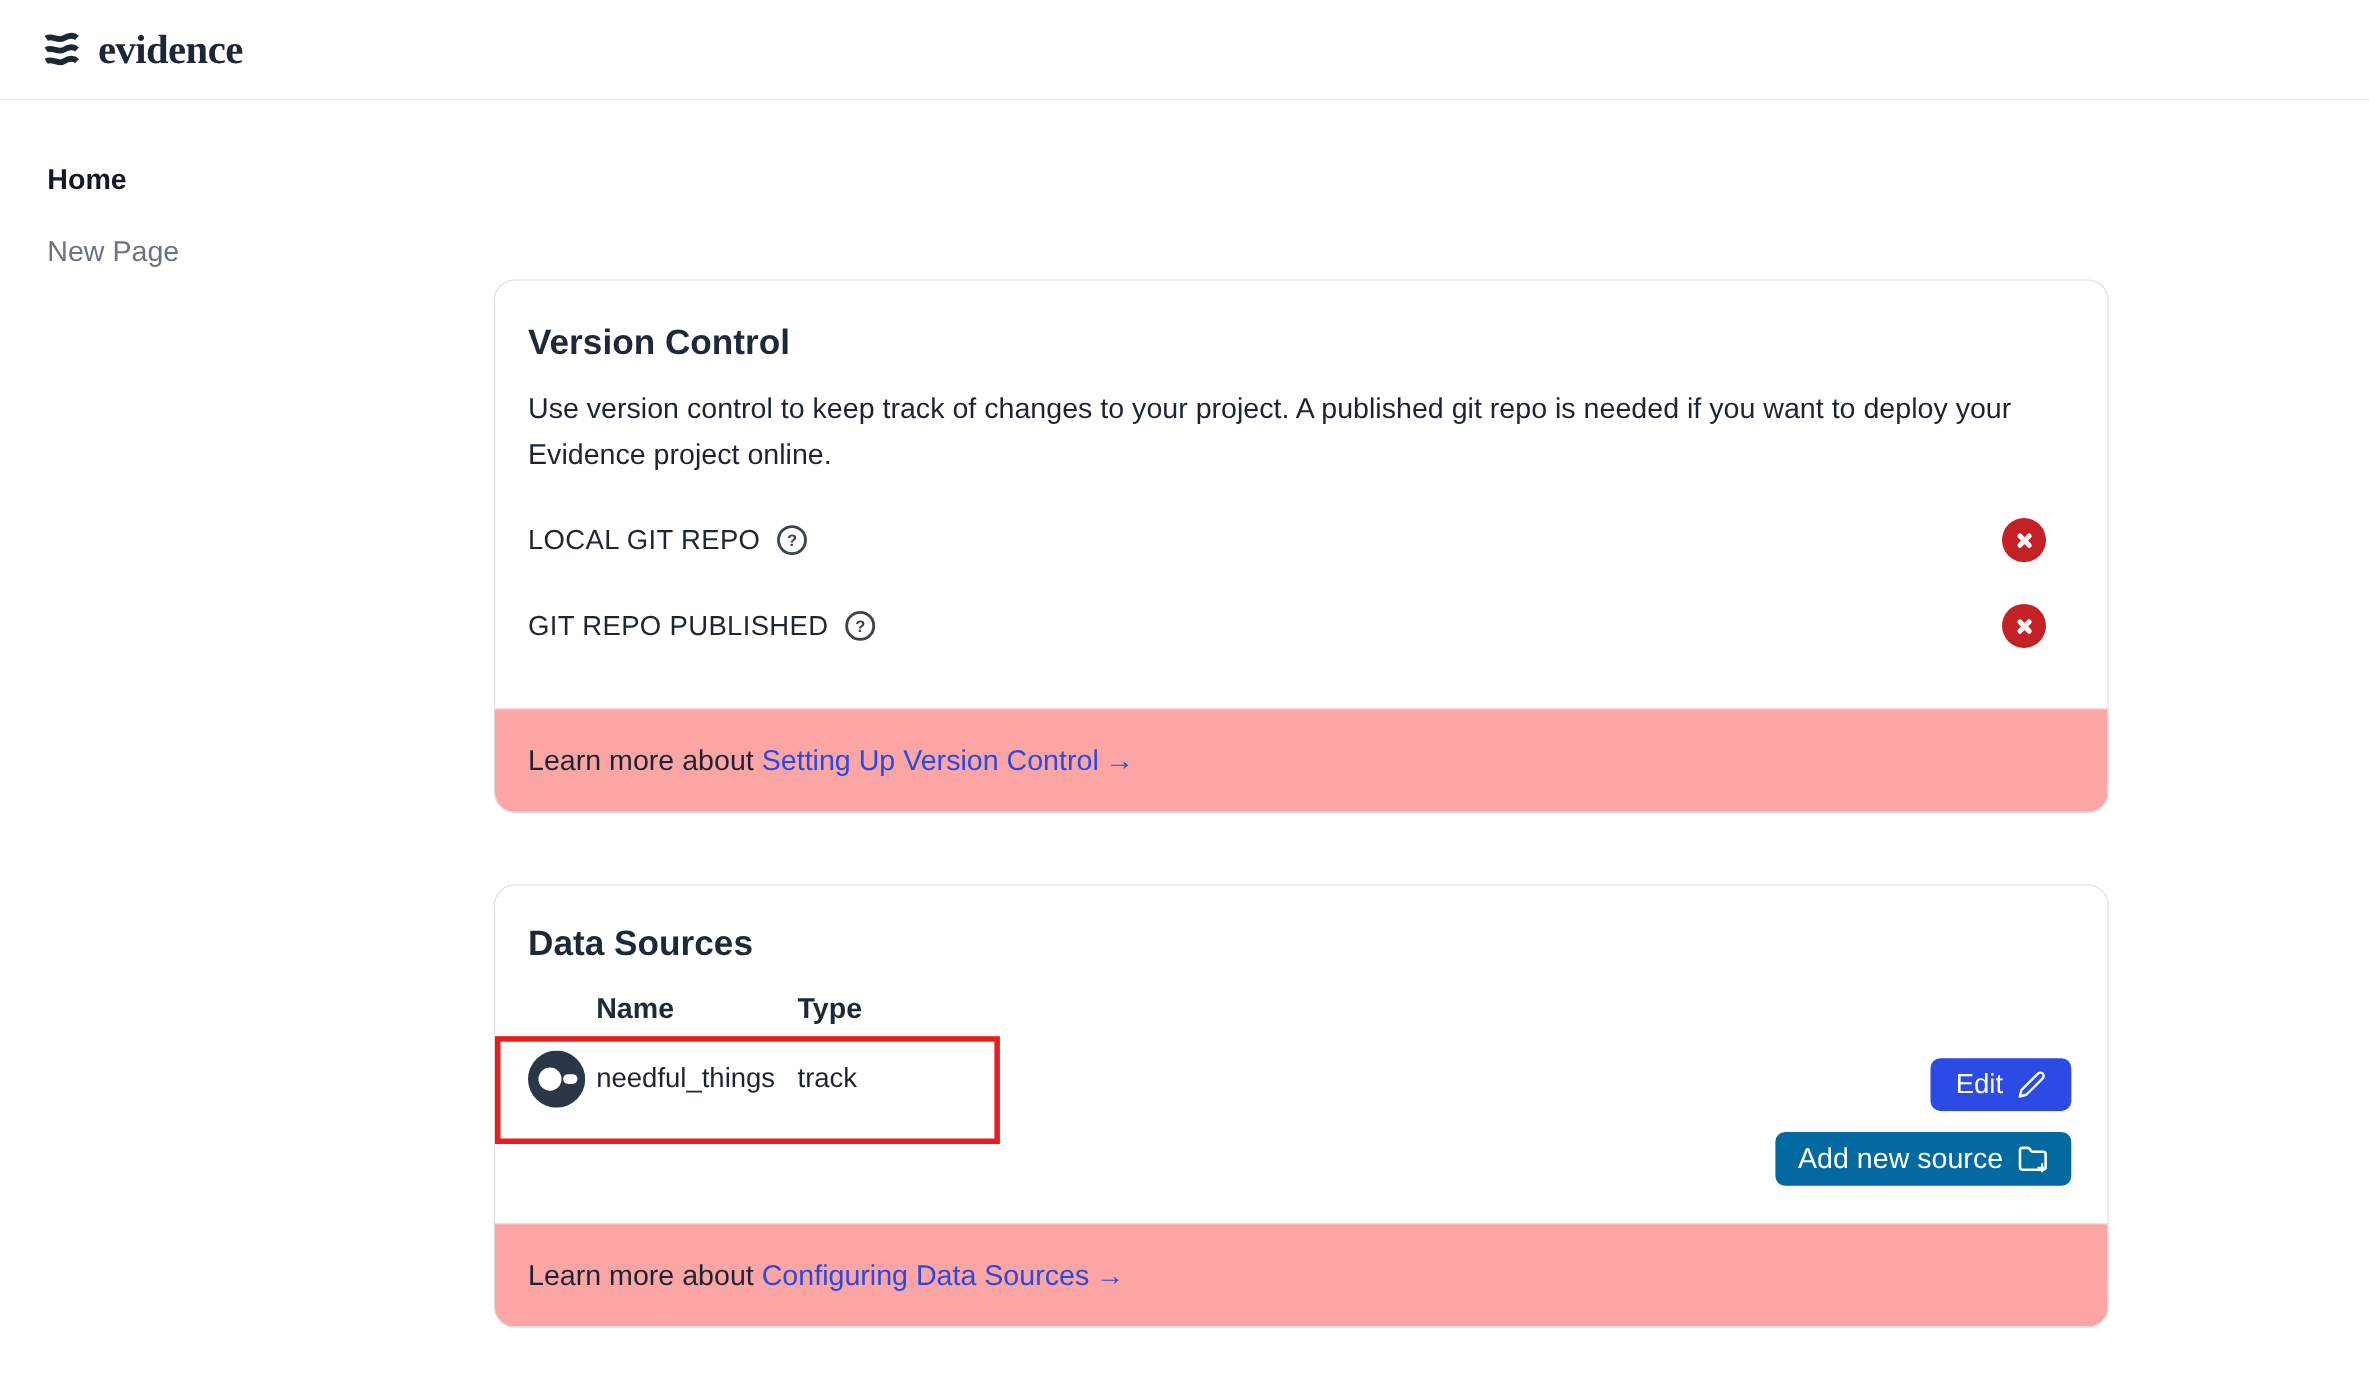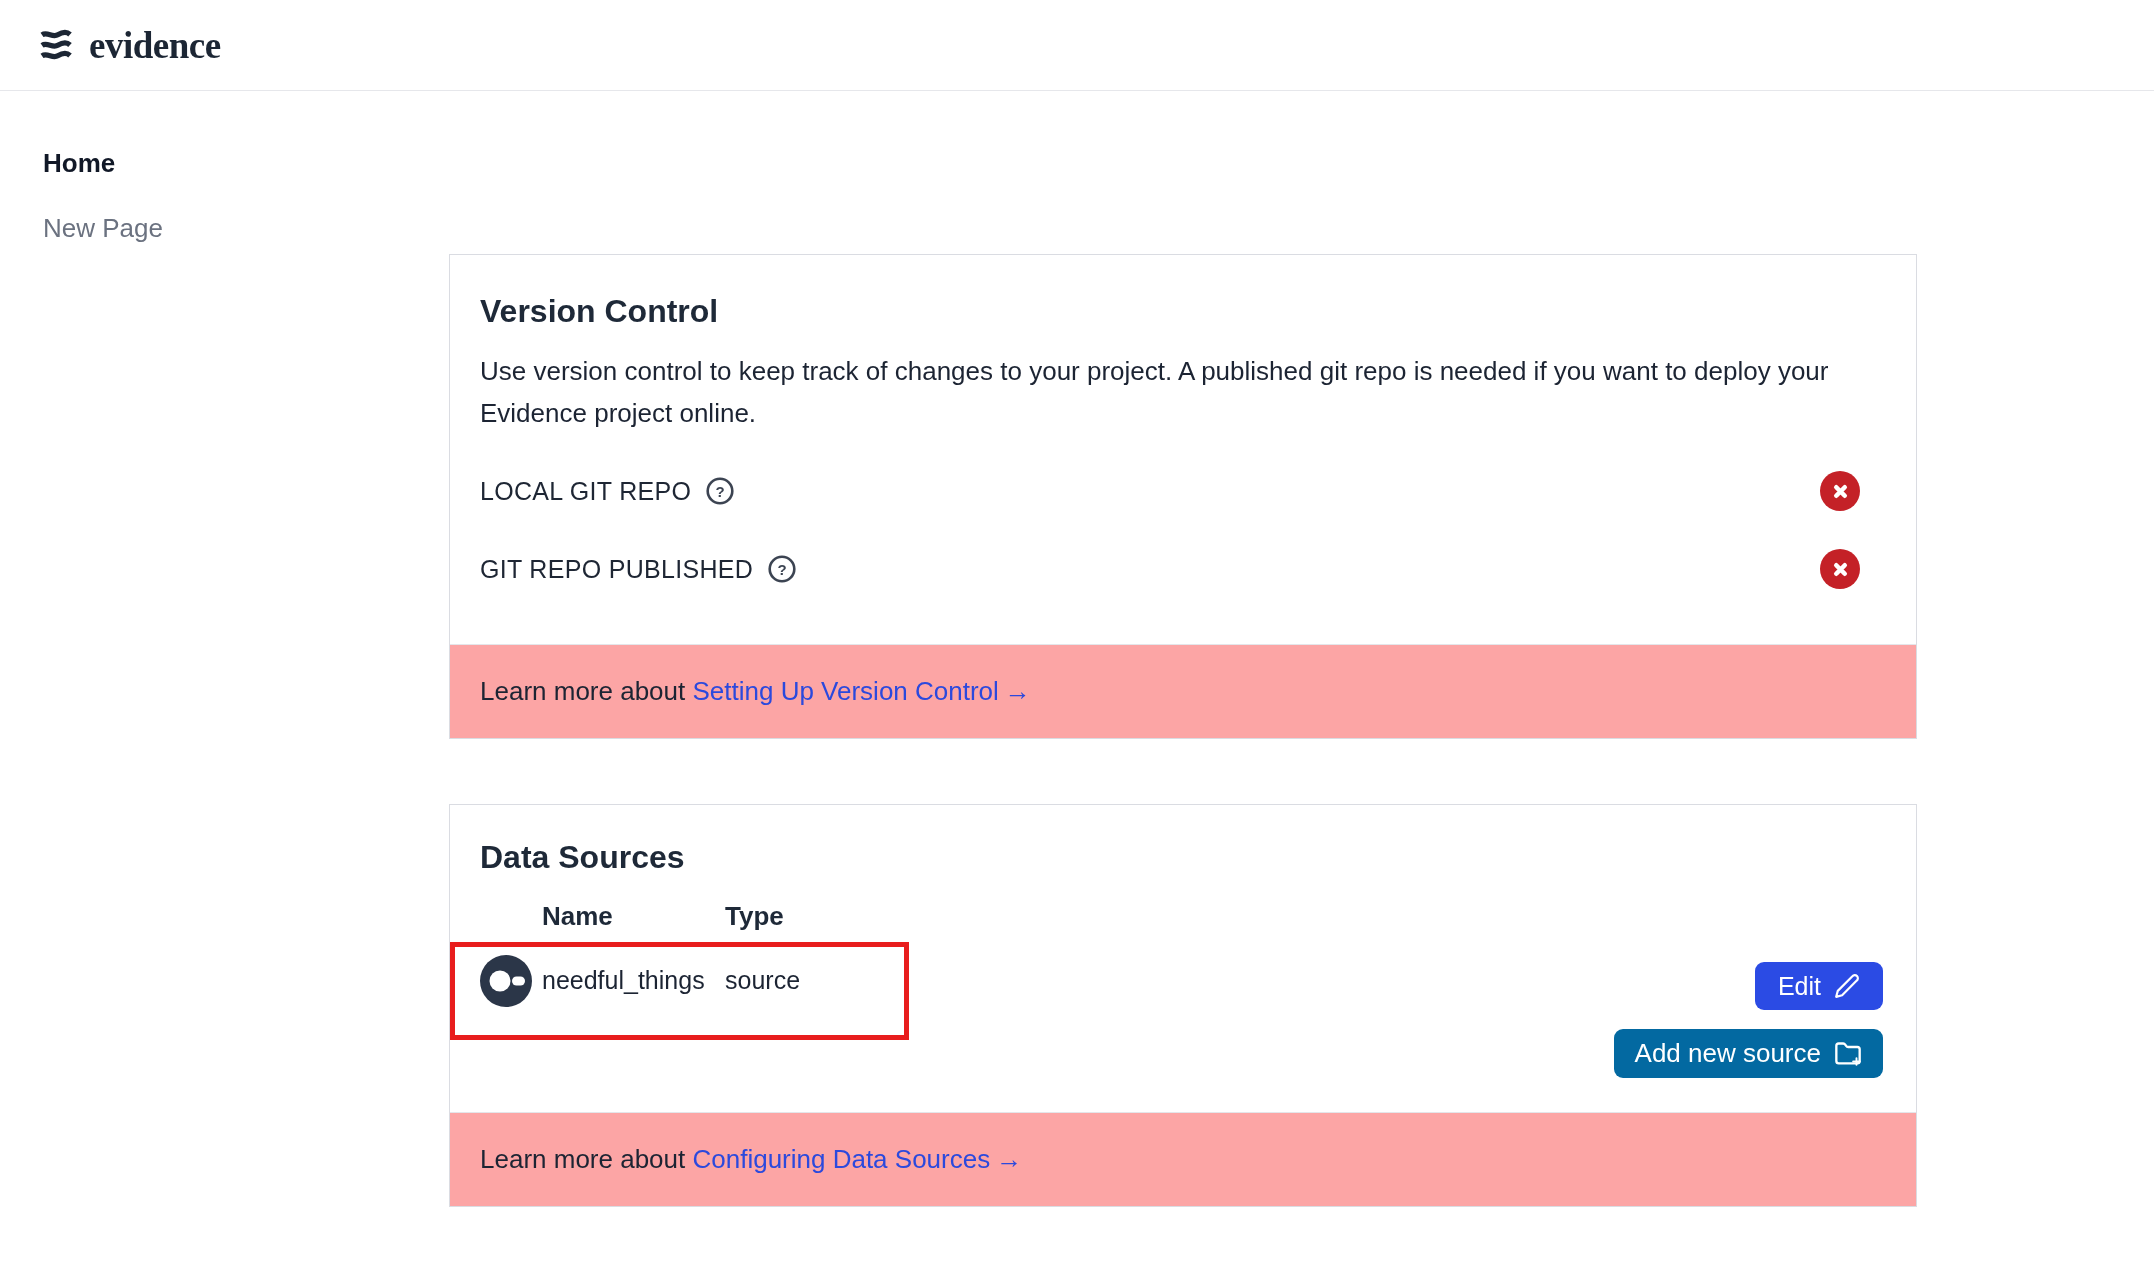--- a/index.html
+++ b/index.html
@@ -26,21 +26,21 @@
   .layout { display:flex; }
   .sidebar { width:449px; padding:56px 0 0 43px; flex-shrink:0; }
   .nav-item { font-size:26px; line-height:32px; cursor:pointer; }
   .nav-item.active { font-weight:700; color:#111827; margin-bottom:33px; }
   .nav-item.inactive { color:#6b7280; }
 
   .main { width:1468px; padding-top:163px; }
 
   
   .card {
-    border:1px solid #dadce2; border-radius:0; background:#fff;
+    border:1px solid #dadce2; border-radius:19px; background:#fff;
     overflow:hidden; position:relative;
   }
   .card-footer {
     border-top:1px solid #e4e6ea; background:#fca5a5;
     padding:31px 30px; font-size:26px; color:#1c2433;
   }
   .learn-link { color:#2b49dd; text-decoration:none; cursor:pointer; }
   .arrow { color:#2b49dd; margin-left:6px; }
 
   
@@ -162,21 +162,21 @@
             <span>Type</span>
           </div>
 
           <div class="ds-row">
             <svg class="duckdb-icon" viewBox="0 0 52 52">
               <circle cx="26" cy="26" r="26" fill="#2b3648"></circle>
               <circle cx="20" cy="26" r="10.5" fill="#ffffff"></circle>
               <rect x="32" y="21.5" width="13" height="9" rx="4.5" fill="#ffffff"></rect>
             </svg>
             <span>needful_things</span>
-            <span>source</span>
+            <span>track</span>
           </div>
         </div>
       </div>
 
       <div class="annotation-box"></div>
 
       <div class="ds-actions">
         <button class="btn btn-edit">
           <span>Edit</span>
           <svg width="26" height="26" viewBox="0 0 24 24" fill="none" stroke="#ffffff" stroke-width="2" stroke-linecap="round" stroke-linejoin="round">

